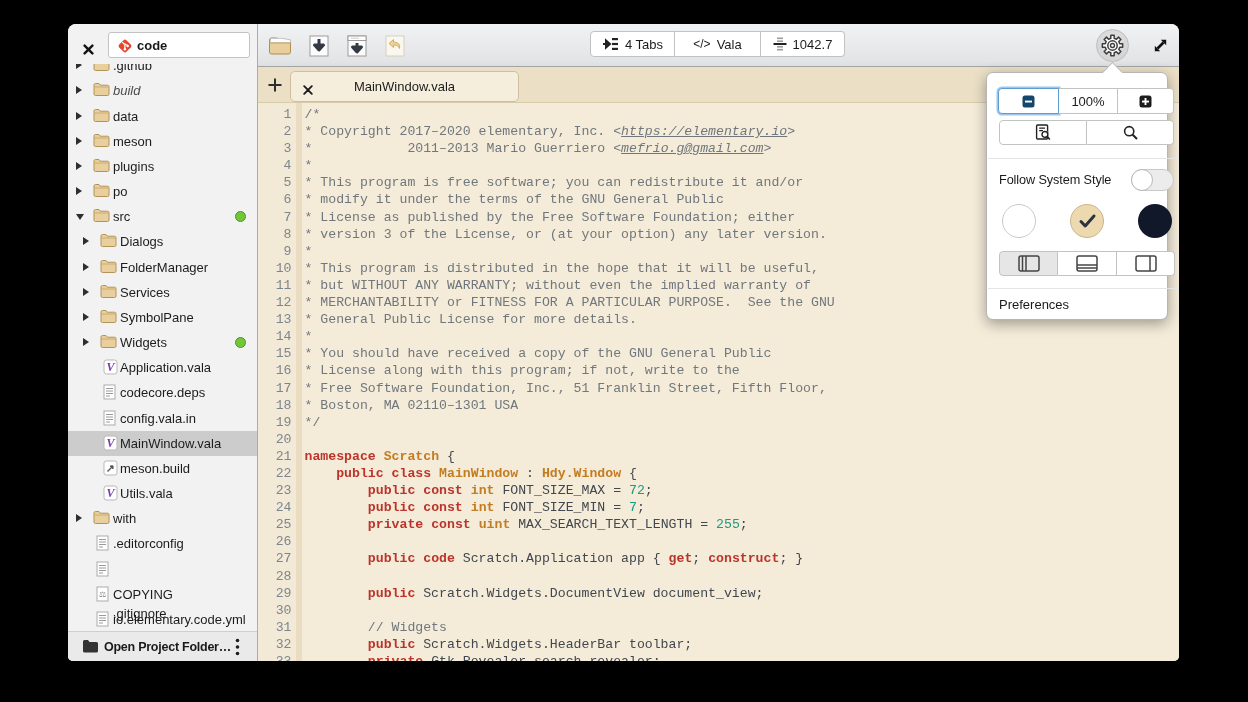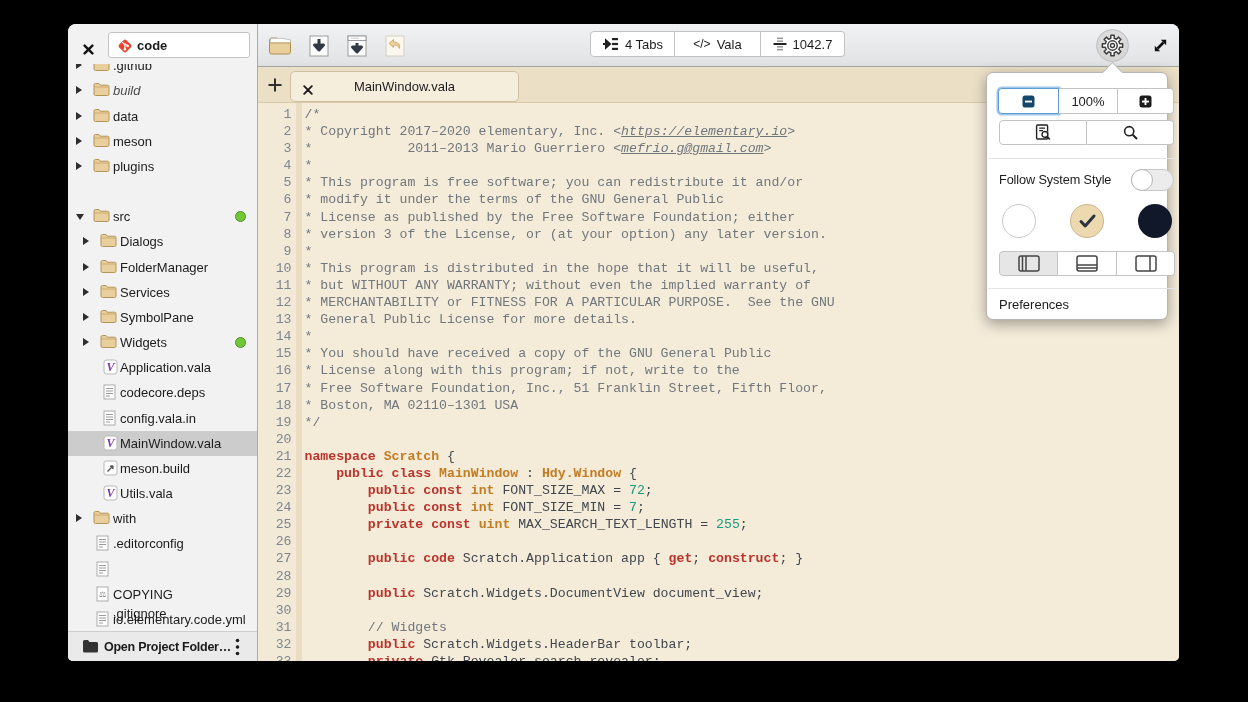--- a/index.html
+++ b/index.html
@@ -280,20 +280,28 @@
           <span class="t" style="left:45px;">meson</span>
         </div>
         <div class="row" style="top:89.88000000000001px">
           <span class="arr r" style="left:8px"></span>
           <span class="ic" style="left:25px"><svg width="17" height="15" viewBox="0 0 17 15">
               <path d="M1 3 Q1 1.5 2.5 1.5 H6 l1.2 1.7 H14.5 Q16 3.2 16 4.7 V12 Q16 13.5 14.5 13.5 H2.5 Q1 13.5 1 12 Z" fill="#e9cf9e" stroke="#b29459" stroke-width="1"></path>
               <path d="M1 5 H16" stroke="#cdab6c" stroke-width="1"></path>
             </svg></span>
           <span class="t" style="left:45px;">plugins</span>
         </div>
+        <div class="row" style="top:115.05000000000001px">
+          <span class="arr r" style="left:8px"></span>
+          <span class="ic" style="left:25px"><svg width="17" height="15" viewBox="0 0 17 15">
+              <path d="M1 3 Q1 1.5 2.5 1.5 H6 l1.2 1.7 H14.5 Q16 3.2 16 4.7 V12 Q16 13.5 14.5 13.5 H2.5 Q1 13.5 1 12 Z" fill="#e9cf9e" stroke="#b29459" stroke-width="1"></path>
+              <path d="M1 5 H16" stroke="#cdab6c" stroke-width="1"></path>
+            </svg></span>
+          <span class="t" style="left:45px;">po</span>
+        </div>
         <div class="row" style="top:140.22px">
           <span class="arr d" style="left:8px"></span>
           <span class="ic" style="left:25px"><svg width="17" height="15" viewBox="0 0 17 15">
               <path d="M1 3 Q1 1.5 2.5 1.5 H6 l1.2 1.7 H14.5 Q16 3.2 16 4.7 V12 Q16 13.5 14.5 13.5 H2.5 Q1 13.5 1 12 Z" fill="#e9cf9e" stroke="#b29459" stroke-width="1"></path>
               <path d="M1 5 H16" stroke="#cdab6c" stroke-width="1"></path>
             </svg></span>
           <span class="t" style="left:45px;">src</span>
           <span class="dot"></span>
         </div>
         <div class="row" style="top:165.39px">

